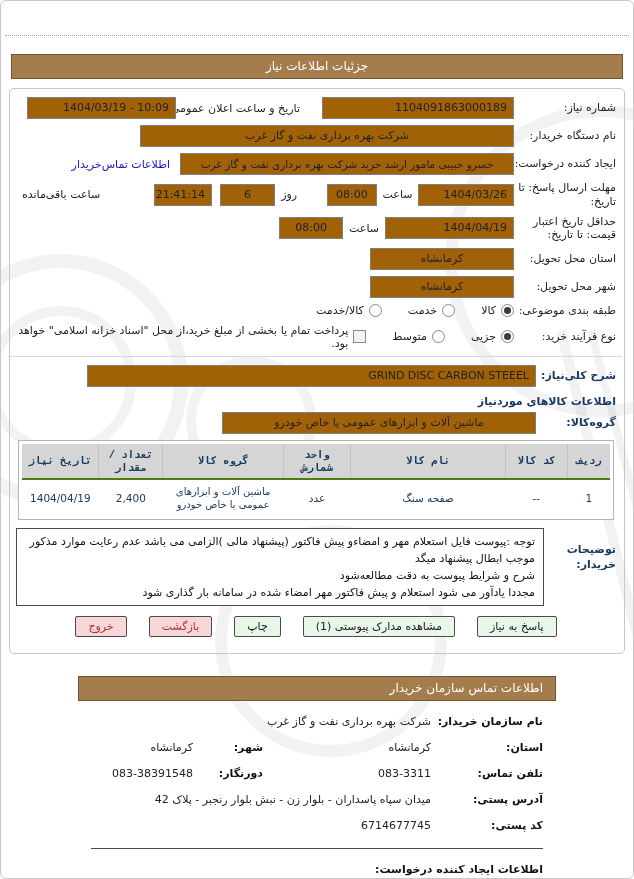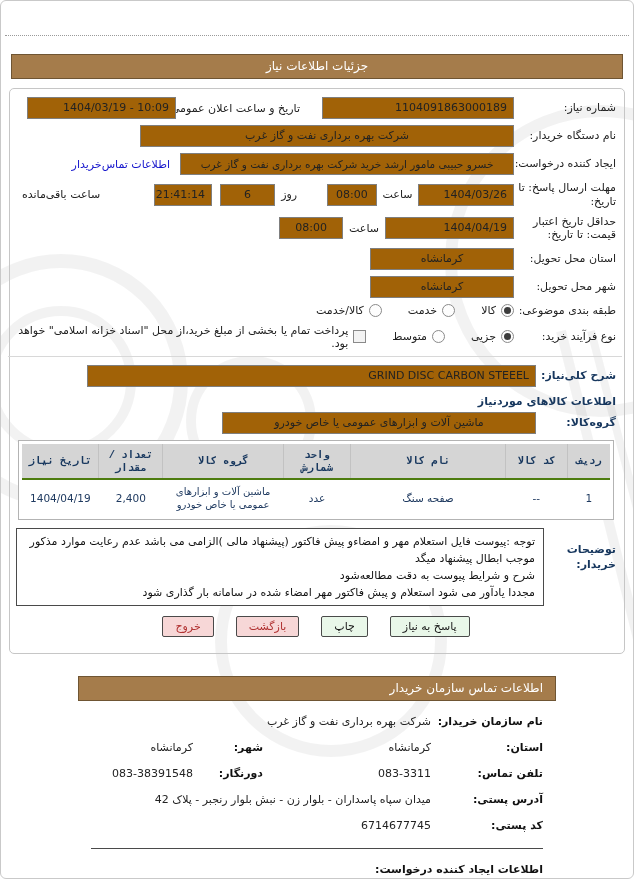--- a/index.html
+++ b/index.html
@@ -196,20 +196,21 @@
         <span class="notes-lbl">توضیحات خریدار:</span>
         <div class="notes-box">
           <div>توجه  :پیوست فایل استعلام مهر و امضاءو پیش فاکتور  (پیشنهاد مالی )الزامی می باشد عدم رعایت موارد مذکور موجب ابطال پیشنهاد میگد</div>
           <div>شرح و شرایط پیوست به دقت مطالعه‌شود</div>
           <div>مجددا یادآور می شود استعلام و پیش فاکتور مهر امضاء شده در سامانه بار گذاری شود</div>
         </div>
       </div>
 
       <div class="btnrow">
         <button class="btn">پاسخ به نیاز</button>
+        <button class="btn">مشاهده مدارک پیوستی (1)</button>
         <button class="btn">چاپ</button>
         <button class="btn pink">بازگشت</button>
         <button class="btn pink">خروج</button>
       </div>
 
     </div>
 
     <div class="bar contact">اطلاعات تماس سازمان خریدار</div>
 
     <div class="contact-block">

